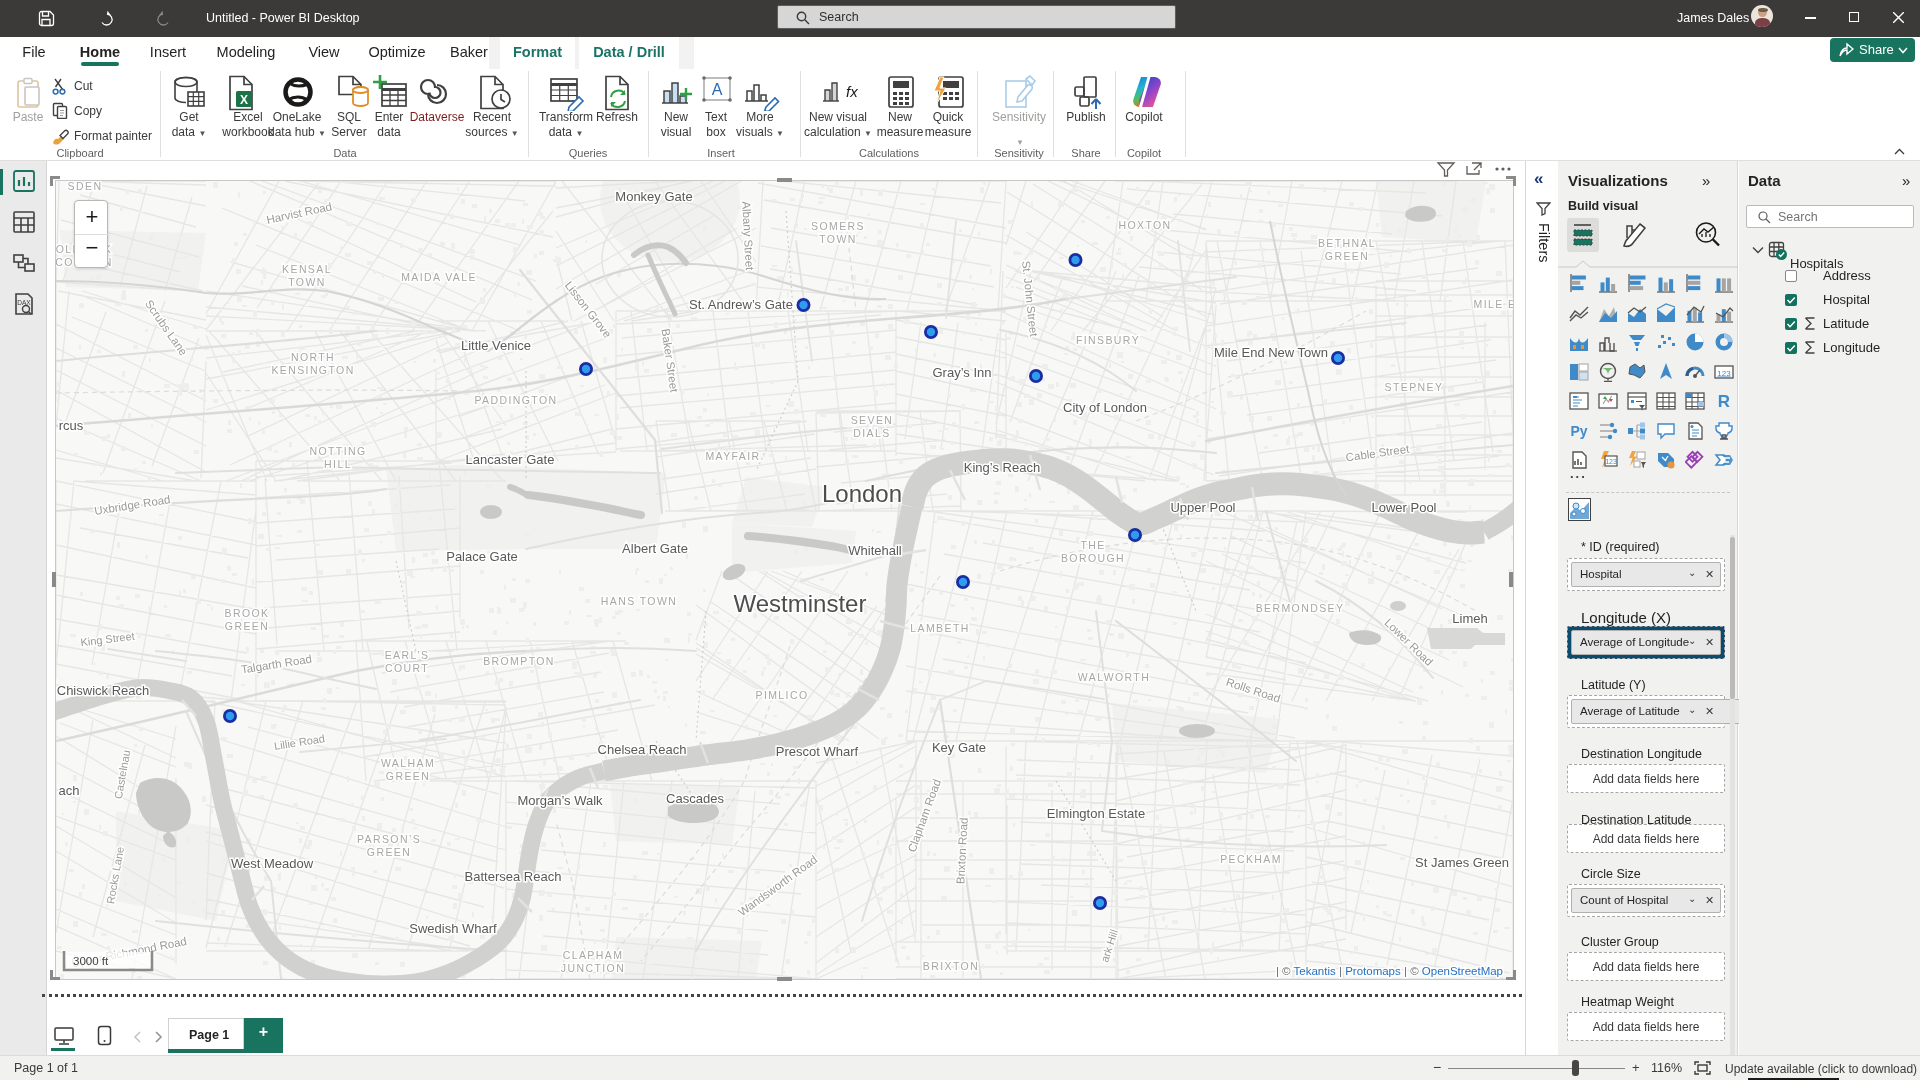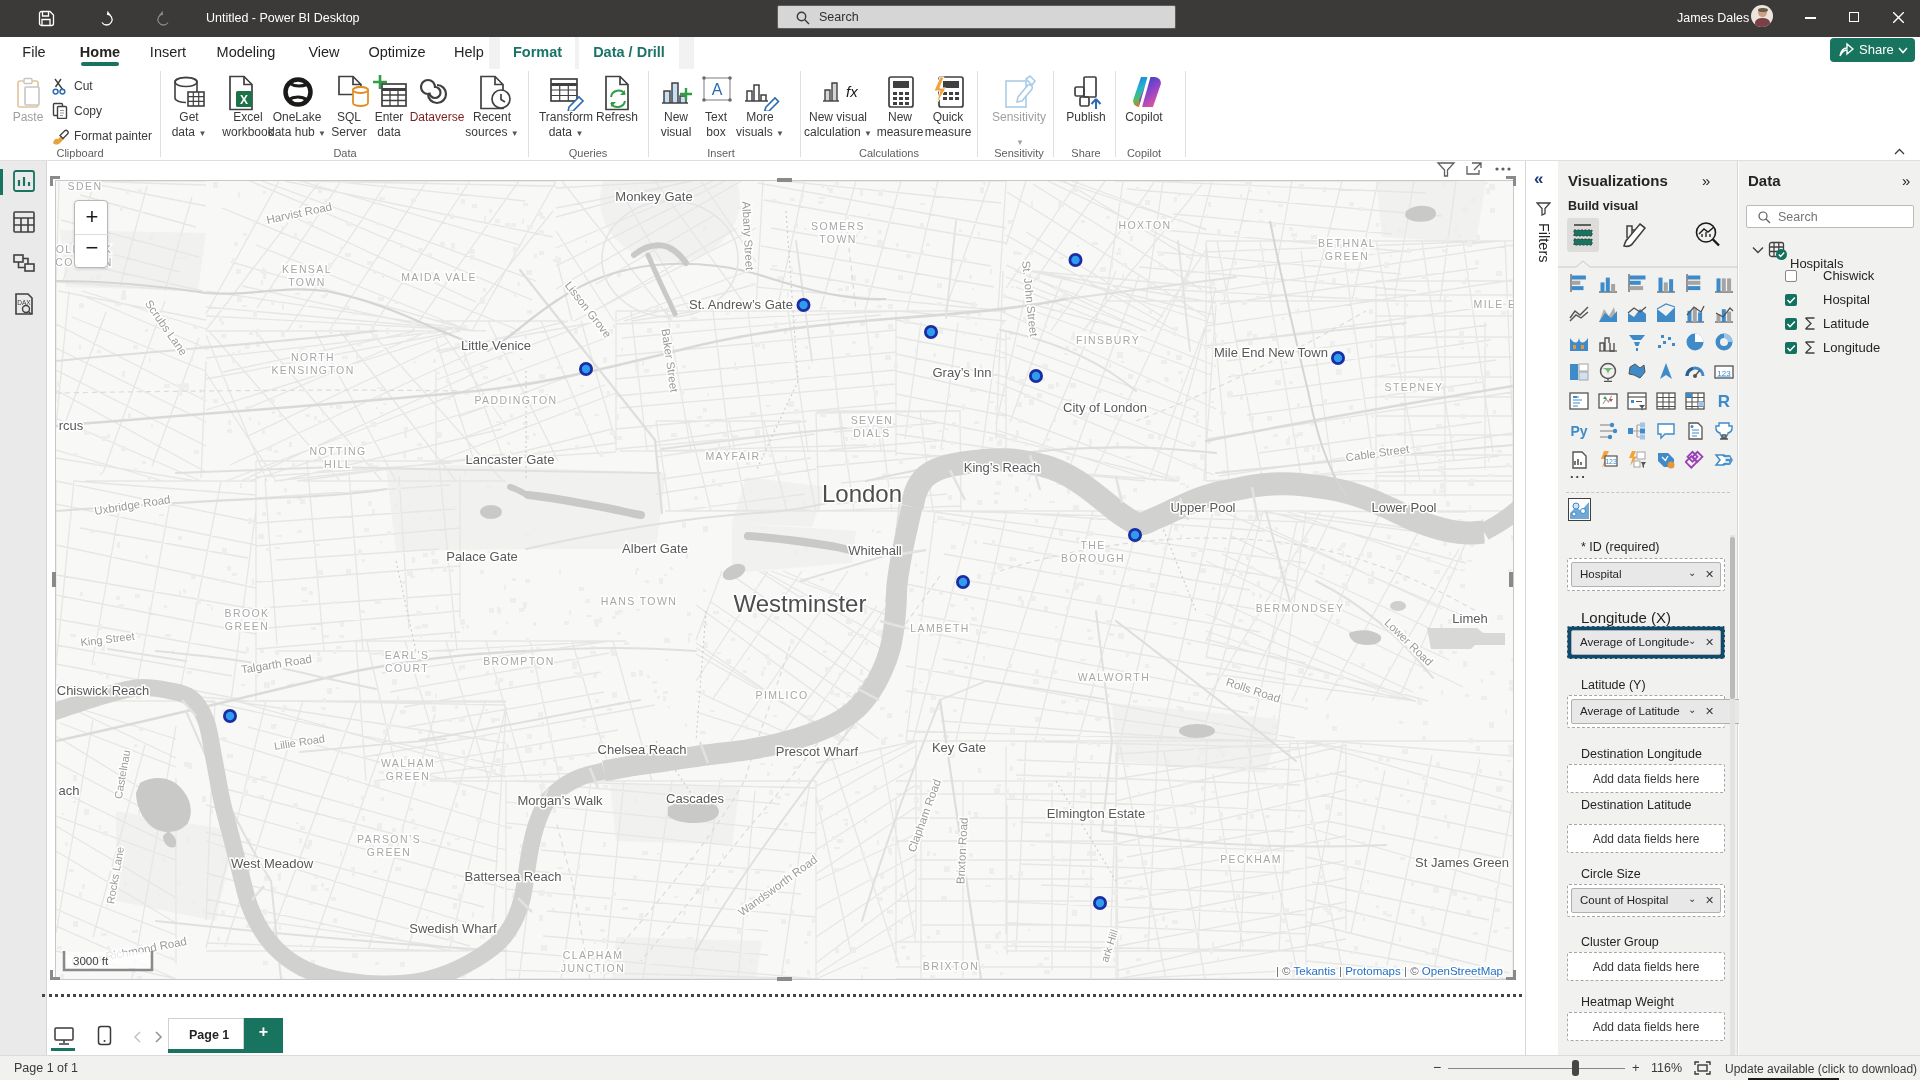--- a/index.html
+++ b/index.html
@@ -44,21 +44,21 @@
 <div class="abs" style="left:0;top:37px;width:1920px;height:32px;background:#ffffff;">
 <div class="abs" style="left:489px;top:0;width:205px;height:32px;background:#f2f2f2;"></div>
 <div class="abs" style="left:500px;top:0;width:75px;height:32px;background:#ffffff;"></div>
 <div class="abs" style="left:579px;top:0;width:100px;height:32px;background:#ffffff;"></div>
 <div class="abs" style="left:14px;top:7px;width:40px;text-align:center;font-size:14.5px;color:#252423;font-weight:400;">File</div>
 <div class="abs" style="left:76px;top:7px;width:48px;text-align:center;font-size:14.5px;color:#252423;font-weight:700;">Home</div>
 <div class="abs" style="left:146px;top:7px;width:44px;text-align:center;font-size:14.5px;color:#252423;font-weight:400;">Insert</div>
 <div class="abs" style="left:213px;top:7px;width:66px;text-align:center;font-size:14.5px;color:#252423;font-weight:400;">Modeling</div>
 <div class="abs" style="left:301px;top:7px;width:46px;text-align:center;font-size:14.5px;color:#252423;font-weight:400;">View</div>
 <div class="abs" style="left:364px;top:7px;width:66px;text-align:center;font-size:14.5px;color:#252423;font-weight:400;">Optimize</div>
-<div class="abs" style="left:449px;top:7px;width:40px;text-align:center;font-size:14.5px;color:#252423;font-weight:400;">Help</div>
+<div class="abs" style="left:449px;top:7px;width:40px;text-align:center;font-size:14.5px;color:#252423;font-weight:400;">Baker</div>
 <div class="abs" style="left:500px;top:7px;width:75px;text-align:center;font-size:14.5px;color:#1b7368;font-weight:700;">Format</div>
 <div class="abs" style="left:579px;top:7px;width:100px;text-align:center;font-size:14.5px;color:#1b7368;font-weight:700;">Data / Drill</div>
 <div class="abs" style="left:1830px;top:1px;width:85px;height:24px;background:#18735f;
 border-radius:4px;color:#fff;font-size:13px;">
 <svg class="abs" style="left:8px;top:4px;" width="16" height="15" viewBox="0 0 16 15">
 <path d="M2,14 C3,8.5 6,6 9,6 V2 L15,7 L9,12 V8 C6,8 4,9.5 2,14 Z" fill="none" stroke="#fff" stroke-width="1.4"></path>
 </svg>
 <div class="abs" style="left:29px;top:4px;">Share</div>
 <svg class="abs" style="left:68px;top:9px;" width="10" height="7" viewBox="0 0 10 7">
 <path d="M1,1 L5,5.5 L9,1" fill="none" stroke="#fff" stroke-width="1.5"></path>
@@ -802,21 +802,21 @@
       <div class="abs" style="left:3px;top:3px;width:180px;height:25px;background:#e8e8e8;border:1px solid #b3b1af;border-radius:2px;">
         <div class="abs" style="left:8px;top:5px;font-size:11.5px;color:#252423;white-space:nowrap;">Average of Latitude</div>
         <div class="abs" style="left:116px;top:4px;font-size:10px;color:#3b3a39;">⌄</div>
         <div class="abs" style="left:133px;top:4.5px;font-size:11px;color:#3b3a39;">✕</div>
       </div>
     </div>
 <div class="abs" style="left:23px;top:586px;font-size:12.5px;color:#252423;">Destination Longitude</div>
 <div class="abs" style="left:9px;top:603px;width:158px;height:29px;border:1px dashed #a8a6a4;background:#fff;border-radius:2px;">
       <div class="abs" style="left:0;top:7px;width:156px;text-align:center;font-size:12px;color:#3b3a39;">Add data fields here</div>
     </div>
-<div class="abs" style="left:23px;top:637px;font-size:12.5px;color:#252423;">Destination Latitude</div>
+<div class="abs" style="left:23px;top:652px;font-size:12.5px;color:#252423;">Destination Latitude</div>
 <div class="abs" style="left:9px;top:663px;width:158px;height:29px;border:1px dashed #a8a6a4;background:#fff;border-radius:2px;">
       <div class="abs" style="left:0;top:7px;width:156px;text-align:center;font-size:12px;color:#3b3a39;">Add data fields here</div>
     </div>
 <div class="abs" style="left:23px;top:706px;font-size:12.5px;color:#252423;">Circle Size</div>
 <div class="abs" style="left:9px;top:723px;width:158px;height:33px;border:1px dashed #a8a6a4;background:#fff;border-radius:2px;">
       <div class="abs" style="left:3px;top:3px;width:150px;height:25px;background:#e8e8e8;border:1px solid #b3b1af;border-radius:2px;">
         <div class="abs" style="left:8px;top:5px;font-size:11.5px;color:#252423;white-space:nowrap;">Count of Hospital</div>
         <div class="abs" style="left:116px;top:4px;font-size:10px;color:#3b3a39;">⌄</div>
         <div class="abs" style="left:133px;top:4.5px;font-size:11px;color:#3b3a39;">✕</div>
       </div>
@@ -848,21 +848,21 @@
 <svg class="abs" style="left:29px;top:80px;" width="20" height="20" viewBox="0 0 20 20">
 <g fill="none" stroke="#404040" stroke-width="1.3">
 <rect x="1.5" y="1.5" width="14" height="14" rx="2"></rect>
 <path d="M1.5,6 h14 M1.5,10.5 h14 M6,1.5 v14 M10.8,1.5 v14"></path>
 </g>
 <circle cx="13.5" cy="13.5" r="5.5" fill="#13725e"></circle>
 <path d="M10.8,13.5 l1.8,1.9 L16.2,11.6" stroke="#fff" stroke-width="1.4" fill="none"></path>
 </svg>
 <div class="abs" style="left:51px;top:83px;font-size:13px;color:#252423;margin-top:12px;">Hospitals</div>
 <div class="abs" style="left:46px;top:109px;width:12px;height:12px;background:#fff;border:1px solid #8a8886;border-radius:2px;"></div>
-<div class="abs" style="left:84px;top:107px;font-size:13px;color:#252423;">Chiswick</div>
+<div class="abs" style="left:84px;top:107px;font-size:13px;color:#252423;">Address</div>
 <div class="abs" style="left:46px;top:133px;width:12px;height:12px;background:#13725e;border-radius:2px;">
       <svg width="12" height="12" viewBox="0 0 12 12">
         <path d="M2.5,6 l2.5,2.7 L9.8,3.4" fill="none" stroke="#fff" stroke-width="1.5"></path>
       </svg>
     </div>
 <div class="abs" style="left:84px;top:131px;font-size:13px;color:#252423;">Hospital</div>
 <div class="abs" style="left:46px;top:157px;width:12px;height:12px;background:#13725e;border-radius:2px;">
       <svg width="12" height="12" viewBox="0 0 12 12">
         <path d="M2.5,6 l2.5,2.7 L9.8,3.4" fill="none" stroke="#fff" stroke-width="1.5"></path>
       </svg>

